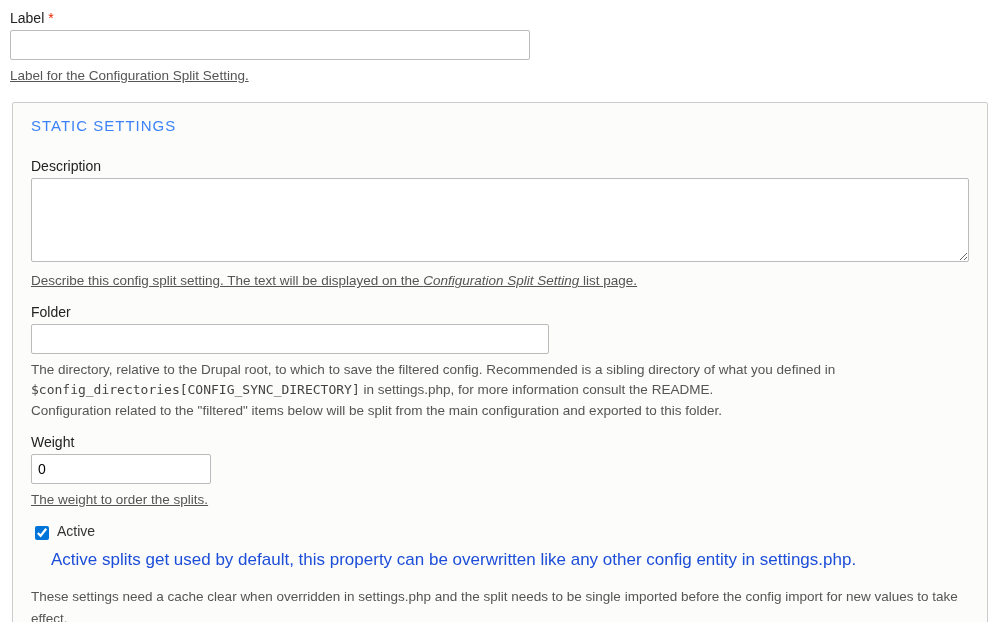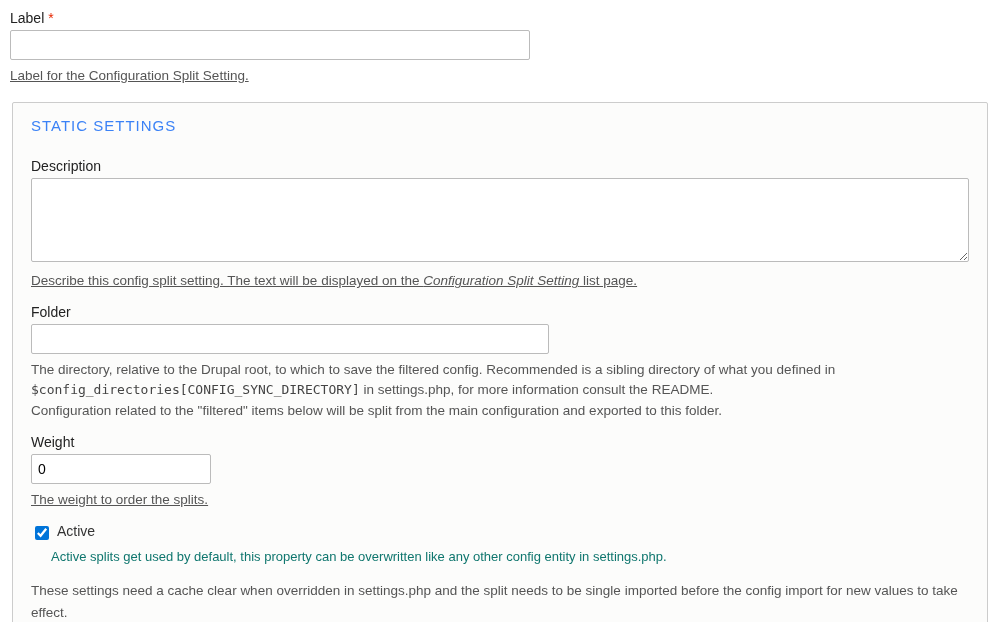--- a/index.html
+++ b/index.html
@@ -86,22 +86,22 @@
       align-items: flex-start;
       gap: 5px;
       margin-bottom: 4px;
     }
     .checkbox-row input[type="checkbox"] {
       width: 14px;
       height: 14px;
       accent-color: #0074d9;
     }
     .checkbox-desc {
-      font-size: 13px;
-      color: #0f766e;
+      font-size: 17px;
+      color: #1d4ed8;
       margin-left: 20px;
       line-height: 1.5;
     }
     .italic {
       font-style: italic;
     }
     .section-note {
       font-size: 13.5px;
       color: #555;
       margin-top: 14px;

